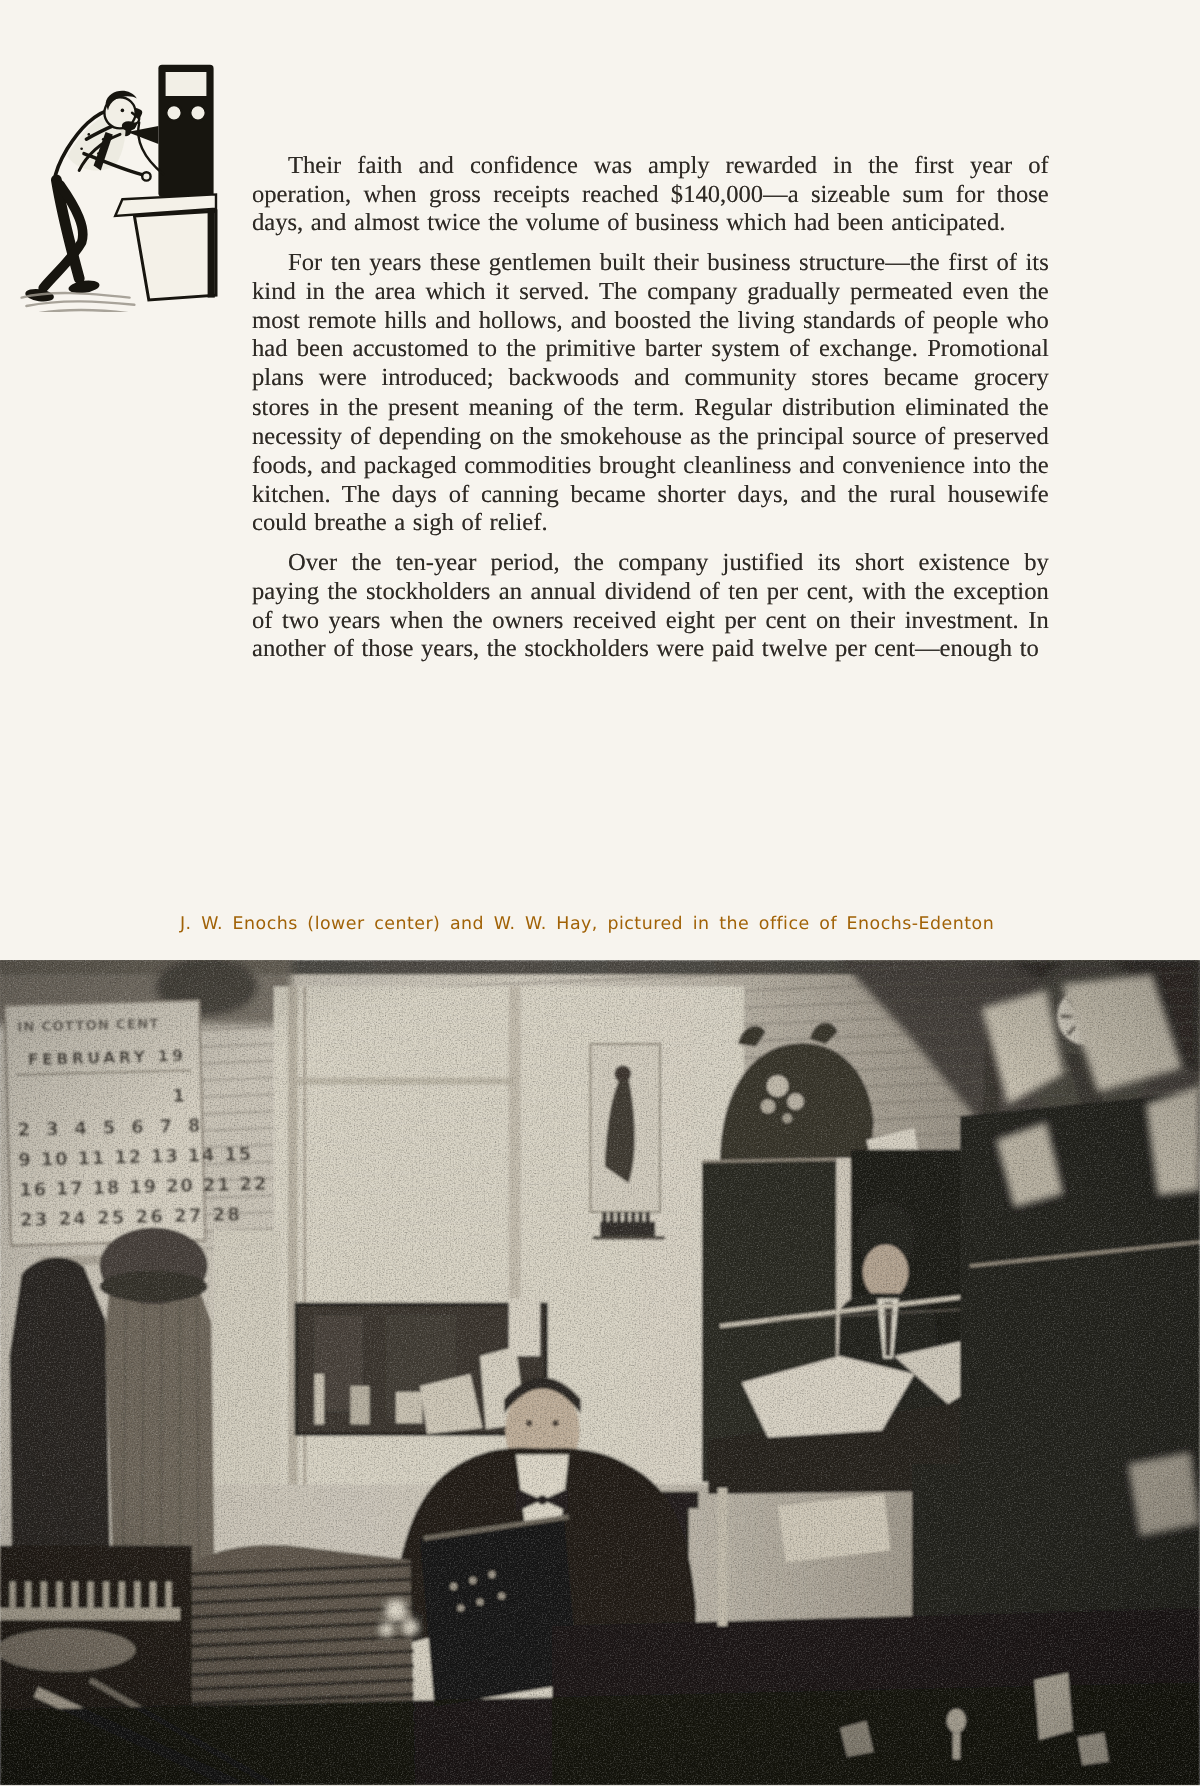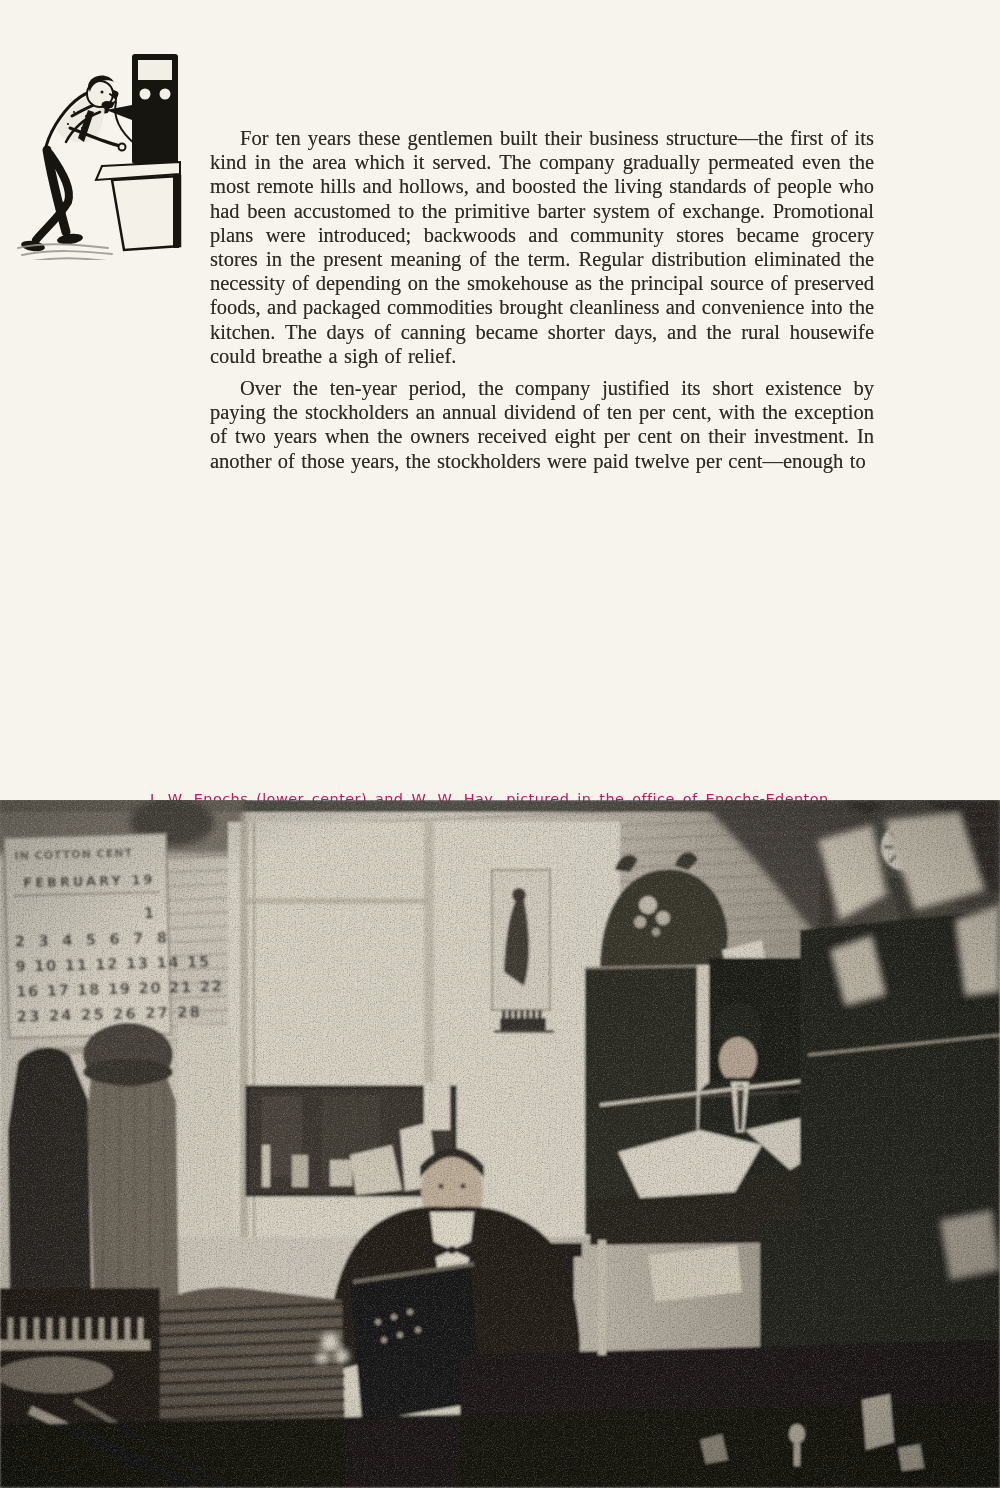--- a/index.html
+++ b/index.html
@@ -10,22 +10,22 @@
   .illustration{position:absolute;left:12px;top:50px;width:180px;height:210px;}
   .text-block{
     position:absolute;left:210px;top:126px;width:664px;
     color:#2e2a25;font-size:20.5px;line-height:24.2px;text-align:justify;
     word-spacing:0.06em;
   }
   .text-block p{margin:0 0 8px 0;text-shadow:0 0 0.5px rgba(46,42,37,.55);}
   .text-block p.ind{text-indent:30px;}
   .caption{
     position:absolute;left:150px;top:762px;width:760px;
-    font-family:"DejaVu Sans",sans-serif;font-size:14.5px;color:#be185d;
-    letter-spacing:0.4px;word-spacing:3px;margin-top:29px;
+    font-family:"DejaVu Sans",sans-serif;font-size:14.5px;color:#a16207;
+    letter-spacing:0.4px;word-spacing:3px;
   }
   .photo{position:absolute;left:0;top:800px;width:1000px;height:688px;}
   .photo svg,.illustration svg{display:block;}
   .cal-txt{font-family:"DejaVu Sans",sans-serif;font-weight:bold;fill:#433d35;}
 </style>
 </head>
 <body>
 
 <div class="page">
 
@@ -73,20 +73,21 @@
             <path d="M6,198 C30,192 60,194 96,198"></path>
             <path d="M10,205 C40,199 70,201 100,204"></path>
             <path d="M20,211 C45,207 72,208 95,211"></path>
           </g>
         </g>
       </g>
     </svg>
   </div>
 
   <div class="text-block">
+    <p class="ind">Their faith and confidence was amply rewarded in the first year of operation, when gross receipts reached $140,000—a sizeable sum for those days, and almost twice the volume of business which had been anticipated.</p>
     <p class="ind">For ten years these gentlemen built their business structure—the first of its kind in the area which it served. The company gradually permeated even the most remote hills and hollows, and boosted the living standards of people who had been accustomed to the primitive barter system of exchange. Promotional plans were introduced; backwoods and community stores became grocery stores in the present meaning of the term. Regular distribution eliminated the necessity of depending on the smokehouse as the principal source of preserved foods, and packaged commodities brought cleanliness and convenience into the kitchen. The days of canning became shorter days, and the rural housewife could breathe a sigh of relief.</p>
     <p class="ind">Over the ten-year period, the company justified its short existence by paying the stockholders an annual dividend of ten per cent, with the exception of two years when the owners received eight per cent on their investment. In another of those years, the stockholders were paid twelve per cent—enough to</p>
   </div>
 
   <div class="caption">J. W. Enochs (lower center) and W. W. Hay, pictured in the office of Enochs-Edenton</div>
 
   <div class="photo">
     <svg viewBox="0 0 1000 688" width="1000" height="688">
       <defs>
         <linearGradient id="wallg" x1="0" y1="0" x2="1" y2="0">

